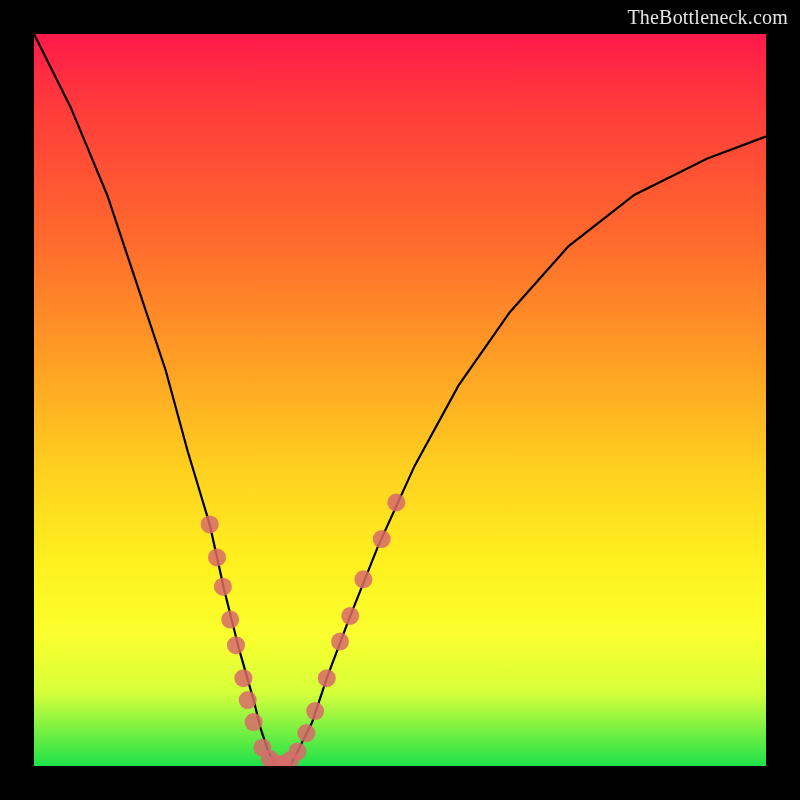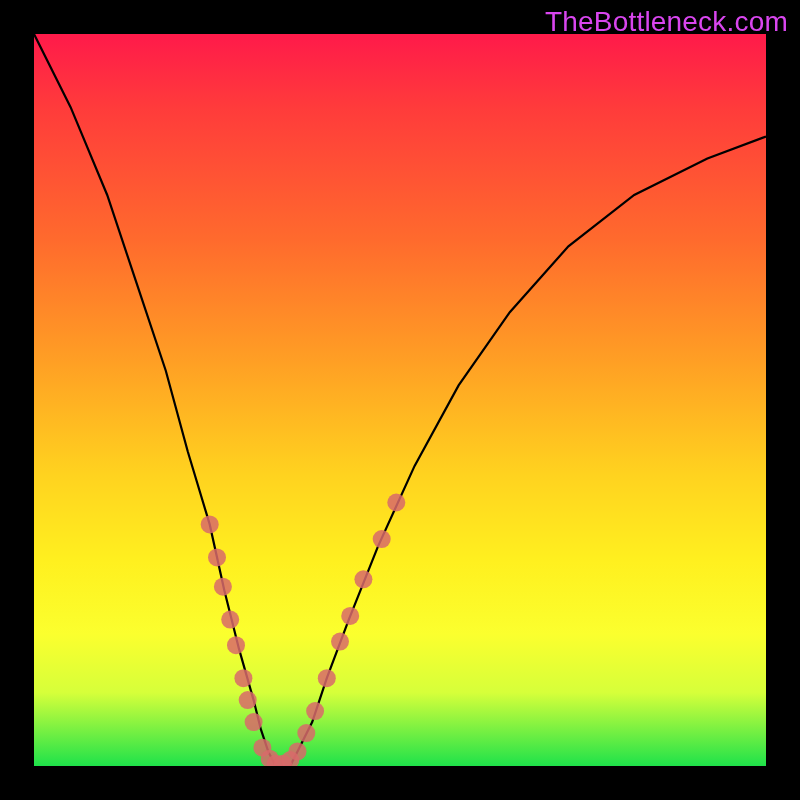--- a/index.html
+++ b/index.html
@@ -34,24 +34,25 @@
       #fff01f 72%,
       #fbff2e 82%,
       #d6ff3a 90%,
       #1fe24a 100%
     );
   }
   .attribution {
     position: absolute;
     top: 6px;
     right: 12px;
-    font-size: 28px;
+    font-size: 20px;
     font-weight: 500;
-    color: #d946ef;
+    color: #e5e5e5;
     letter-spacing: 0.2px;
+    font-family: Liberation Serif, serif;
   }
   svg.curve {
     position: absolute;
     left: 0;
     top: 0;
     width: 732px;
     height: 732px;
   }
   .curve path.line {
     fill: none;

